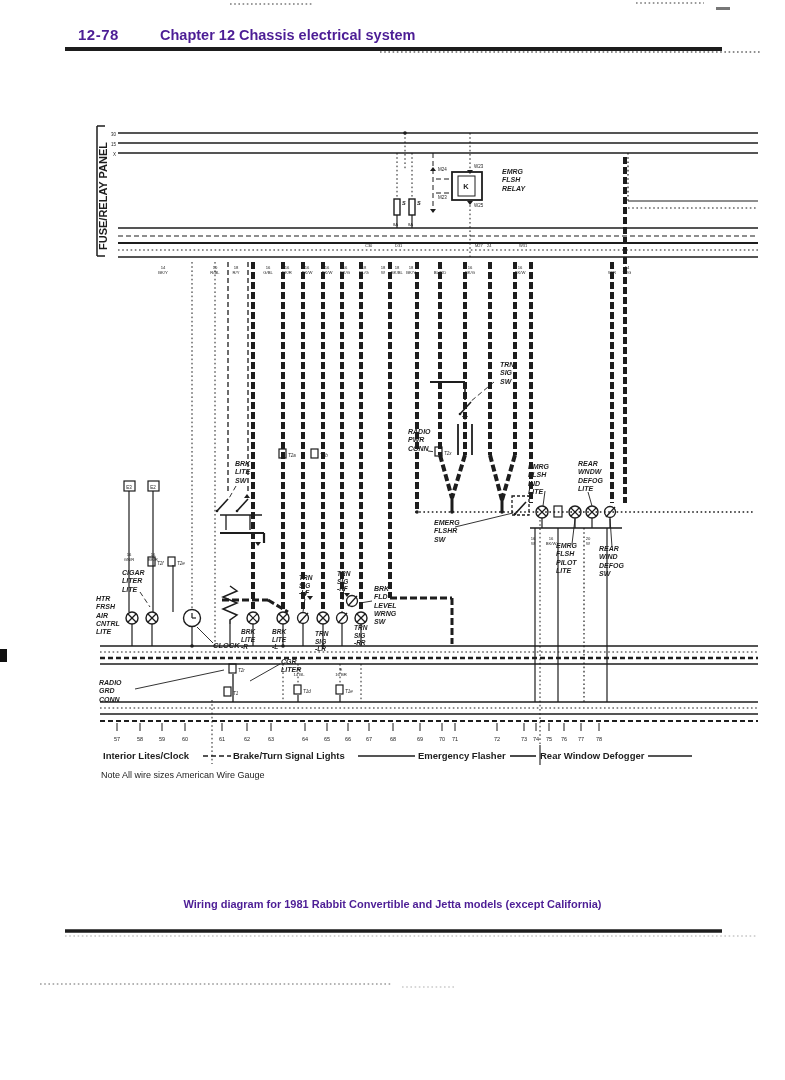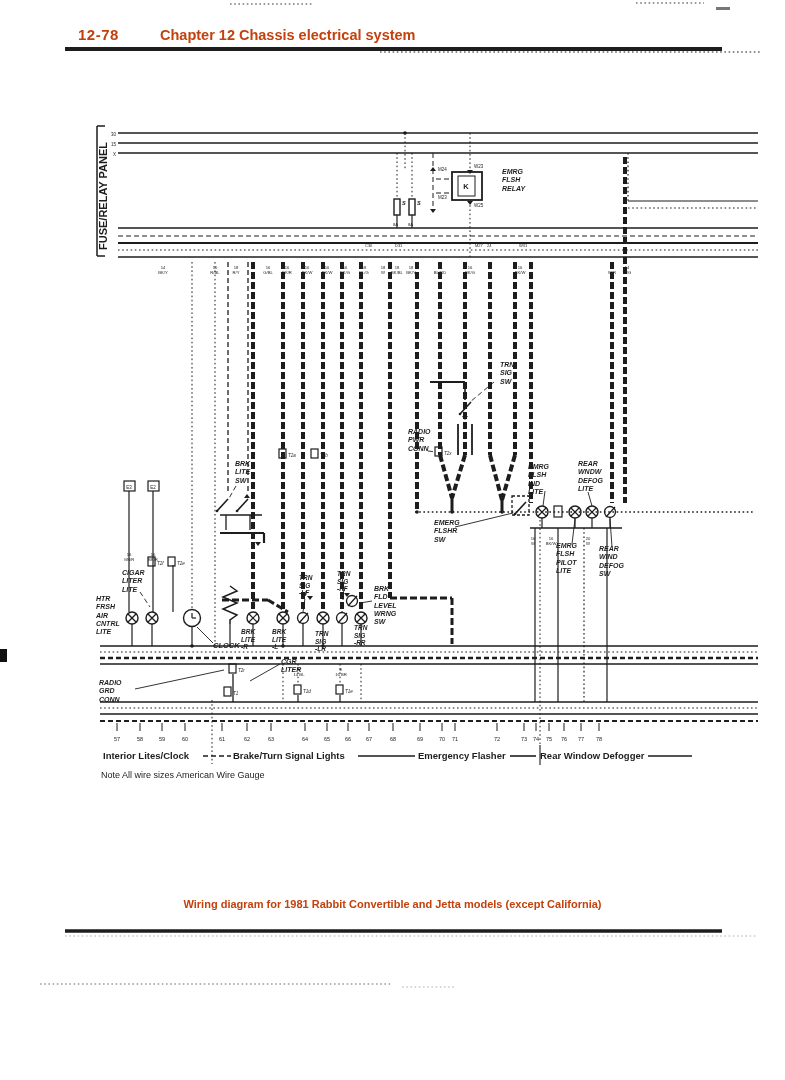--- a/index.html
+++ b/index.html
@@ -1,17 +1,17 @@
 <!DOCTYPE html>
 <html><head>
 <meta charset="utf-8">
 <style>
   html,body{margin:0;padding:0;background:#e8e8e8;}
   .page{position:relative;width:785px;height:1080px;background:#ffffff;overflow:hidden;
-        font-family:"Liberation Sans",sans-serif;color:#c2410c;}
+        font-family:"Liberation Sans",sans-serif;color:#4c1d95;}
   .hdr-num{position:absolute;left:78px;top:26px;font-size:15px;font-weight:bold;letter-spacing:.5px;}
   .hdr-title{position:absolute;left:160px;top:27px;width:480px;text-align:left;
              font-size:14.5px;font-weight:bold;}
   .caption{position:absolute;left:0;top:898px;width:785px;text-align:center;
            font-size:11px;font-weight:bold;}
   svg{position:absolute;left:0;top:0;}
   svg text{font-family:"Liberation Sans",sans-serif;fill:#1d1d1d;}
 </style>
 </head>
 <body>

